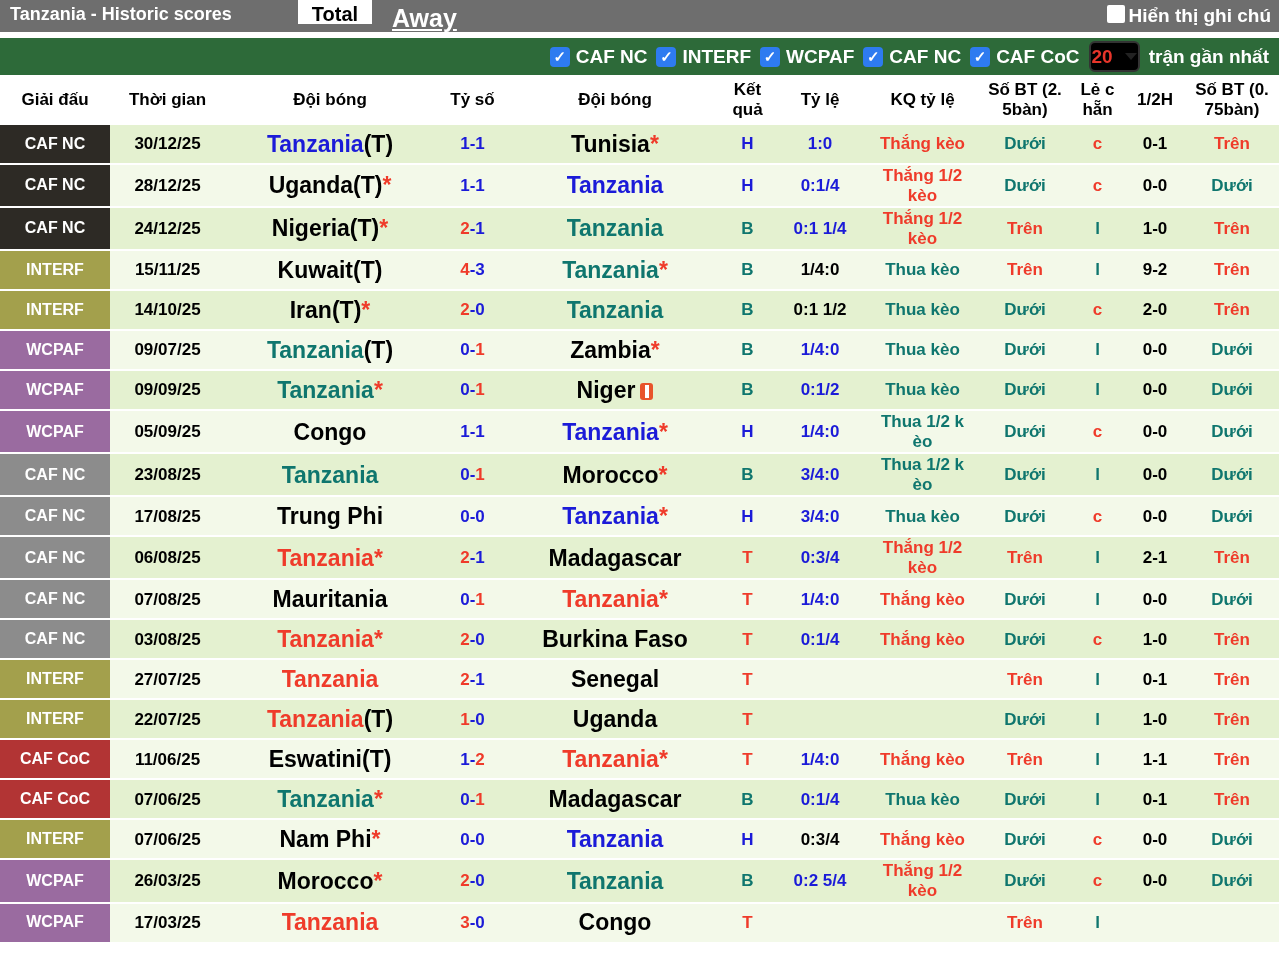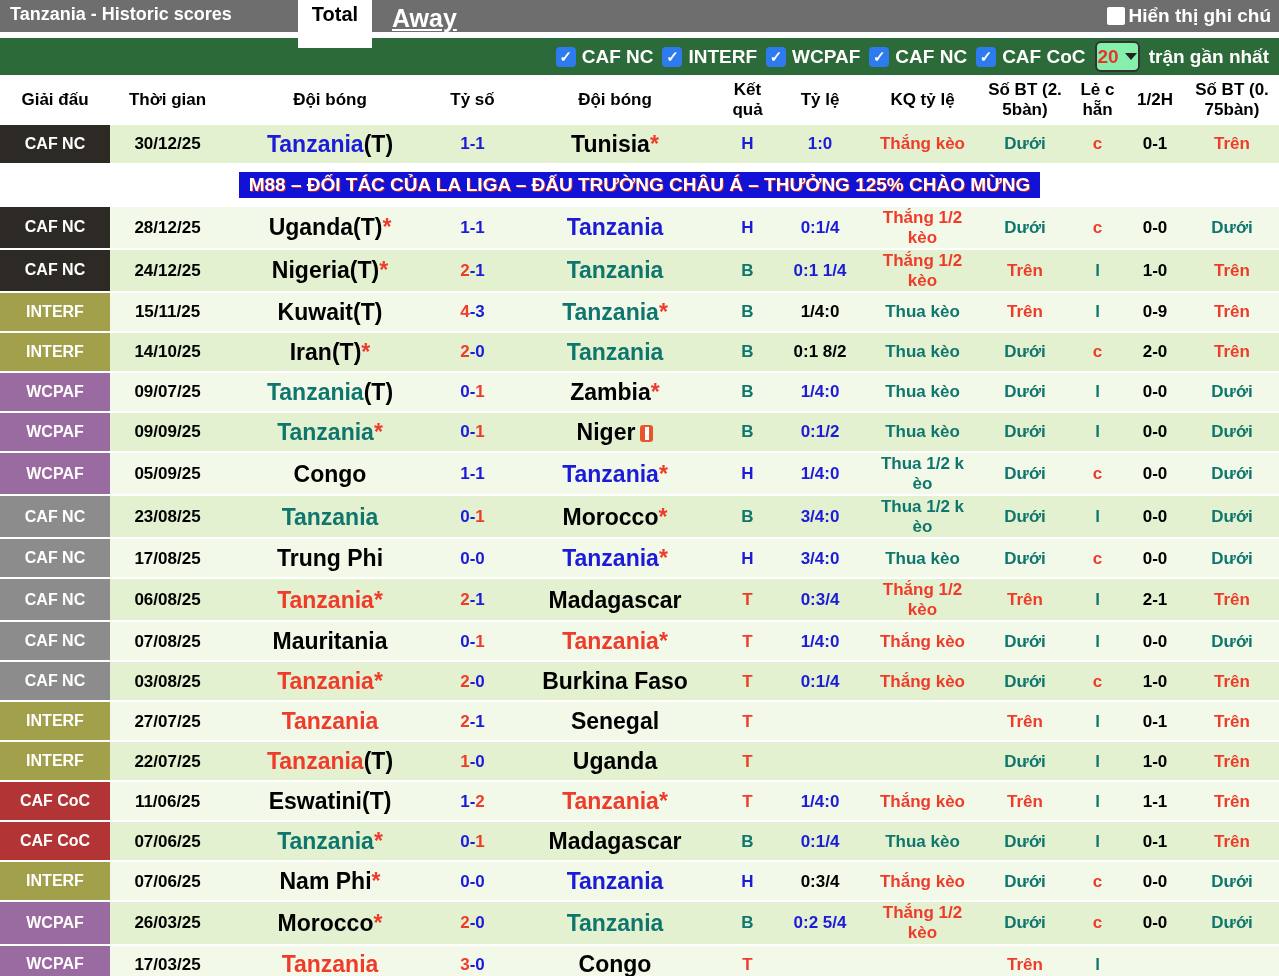--- a/index.html
+++ b/index.html
@@ -1,33 +1,33 @@
 <!DOCTYPE html>
 <html><head>
 <meta charset="utf-8">
 <style>
   html,body{margin:0;padding:0;}
   body{width:1279px;font-family:"Liberation Sans",sans-serif;font-weight:bold;background:#fff;}
   
   .topbar{position:relative;height:32px;background:#6e6e6e;color:#fff;}
   .topbar-title{position:absolute;left:10px;top:4px;font-size:18px;}
-  .tab-total{position:absolute;left:298px;top:0;width:74px;height:48px;background:#fff;color:#000;
+  .tab-total{position:absolute;left:298px;top:0;width:74px;height:24px;background:#fff;color:#000;
     display:flex;align-items:flex-start;justify-content:center;font-size:20px;padding-top:3px;box-sizing:border-box;z-index:2;}
   .tab-away{position:absolute;left:392px;top:4px;font-size:25px;color:#fff;text-decoration:underline;}
-  .note-toggle{position:absolute;right:8px;top:5px;display:flex;align-items:center;gap:4px;font-size:19px;}
+  .note-toggle{position:absolute;right:8px;top:5px;display:flex;align-items:flex-start;gap:4px;font-size:19px;}
   .note-box{width:18px;height:18px;background:#fff;border-radius:2px;display:inline-block;}
   .topgap{height:6px;background:#fff;}
   
   .filterbar{height:37px;background:#2d6a39;display:flex;align-items:center;justify-content:flex-end;
     gap:9px;padding-right:10px;color:#fff;font-size:19px;}
   .cb{width:20px;height:20px;background:#2e7bf0;border-radius:4px;color:#fff;font-size:15px;
     display:inline-flex;align-items:center;justify-content:center;flex:none;}
   .cb-group{display:flex;align-items:center;gap:6px;}
-  .select20{background:#86efac;border:2px solid #333;border-radius:6px;height:27px;padding:0 1px;
-    display:inline-flex;align-items:center;gap:6px;color:#e8352a;font-size:19px;}
+  .select20{background:#000000;border:2px solid #333;border-radius:6px;height:27px;padding:0 1px;
+    display:inline-flex;align-items:center;gap:12px;color:#e8352a;font-size:19px;}
   .select20 .chev{width:0;height:0;border-left:6px solid transparent;border-right:6px solid transparent;
     border-top:7px solid #222;}
   
   table{border-collapse:collapse;table-layout:fixed;width:1279px;}
   thead td{background:#fff;color:#000;font-size:17px;text-align:center;height:48px;
     white-space:pre-line;line-height:1.15;vertical-align:middle;}
   tbody td{text-align:center;vertical-align:middle;font-size:17px;border-bottom:2px solid #fff;
     height:36px;line-height:1.15;}
   .r-green td{background:#e4f1d0;}
   .r-light td{background:#f3f9e9;}
@@ -142,23 +142,20 @@
         <td><span class="c-blue">1</span><span class="c-blue">-</span><span class="c-blue">1</span></td>
         <td class="team"><span class="c-black">Tunisia</span><span class="c-red">*</span></td>
         <td class="c-blue">H</td>
         <td class="c-blue">1:0</td>
         <td class="c-red pre">Thắng kèo</td>
         <td class="c-green">Dưới</td>
         <td class="c-red">c</td>
         <td class="c-black">0-1</td>
         <td class="c-red">Trên</td>
       </tr>
-      <tr>
-        <td colspan="12" class="banner-cell"><div class="banner">M88 – ĐỐI TÁC CỦA LA LIGA – ĐẤU TRƯỜNG CHÂU Á – THƯỞNG 125% CHÀO MỪNG</div></td>
-      </tr>
       <tr class="r-light">
         <td class="league-cell">
           <div class="badge b-dark">CAF NC</div>
         </td>
         <td>28/12/25</td>
         <td class="team"><span class="c-black">Uganda</span><span class="c-black">(T)</span><span class="c-red">*</span></td>
         <td><span class="c-blue">1</span><span class="c-blue">-</span><span class="c-blue">1</span></td>
         <td class="team"><span class="c-blue">Tanzania</span></td>
         <td class="c-blue">H</td>
         <td class="c-blue">0:1/4</td>
@@ -192,33 +189,33 @@
         </td>
         <td>15/11/25</td>
         <td class="team"><span class="c-black">Kuwait</span><span class="c-black">(T)</span></td>
         <td><span class="c-red">4</span><span class="c-blue">-</span><span class="c-blue">3</span></td>
         <td class="team"><span class="c-green">Tanzania</span><span class="c-red">*</span></td>
         <td class="c-green">B</td>
         <td class="c-black">1/4:0</td>
         <td class="c-green pre">Thua kèo</td>
         <td class="c-red">Trên</td>
         <td class="c-green">l</td>
-        <td class="c-black">0-9</td>
+        <td class="c-black">9-2</td>
         <td class="c-red">Trên</td>
       </tr>
       <tr class="r-green">
         <td class="league-cell">
           <div class="badge b-olive">INTERF</div>
         </td>
         <td>14/10/25</td>
         <td class="team"><span class="c-black">Iran</span><span class="c-black">(T)</span><span class="c-red">*</span></td>
         <td><span class="c-red">2</span><span class="c-blue">-</span><span class="c-blue">0</span></td>
         <td class="team"><span class="c-green">Tanzania</span></td>
         <td class="c-green">B</td>
-        <td class="c-black">0:1 8/2</td>
+        <td class="c-black">0:1 1/2</td>
         <td class="c-green pre">Thua kèo</td>
         <td class="c-green">Dưới</td>
         <td class="c-red">c</td>
         <td class="c-black">2-0</td>
         <td class="c-red">Trên</td>
       </tr>
       <tr class="r-light">
         <td class="league-cell">
           <div class="badge b-purple">WCPAF</div>
         </td>

